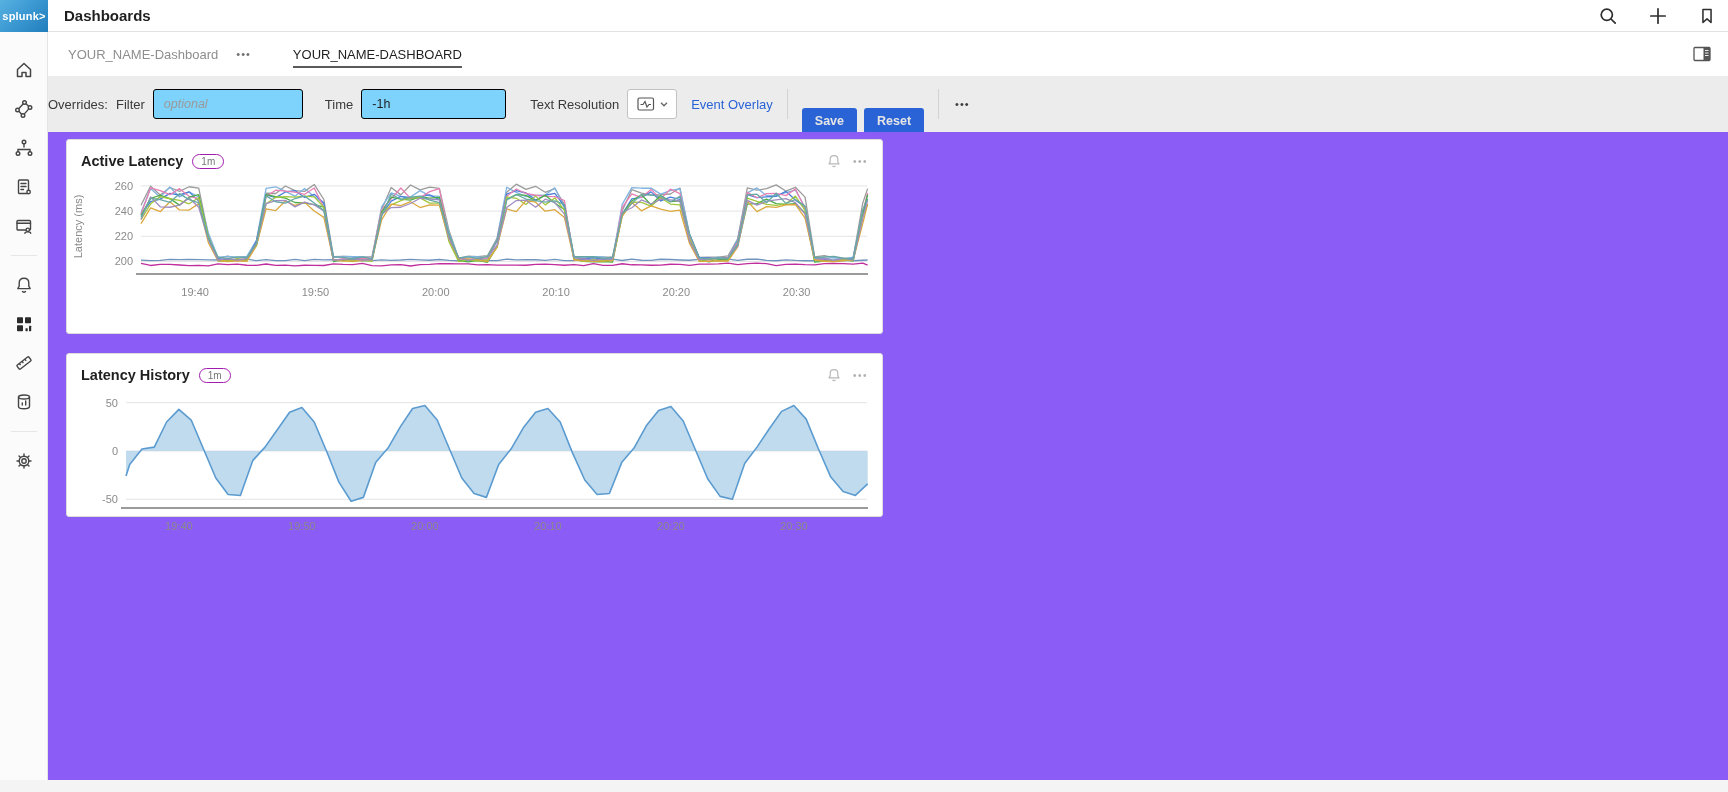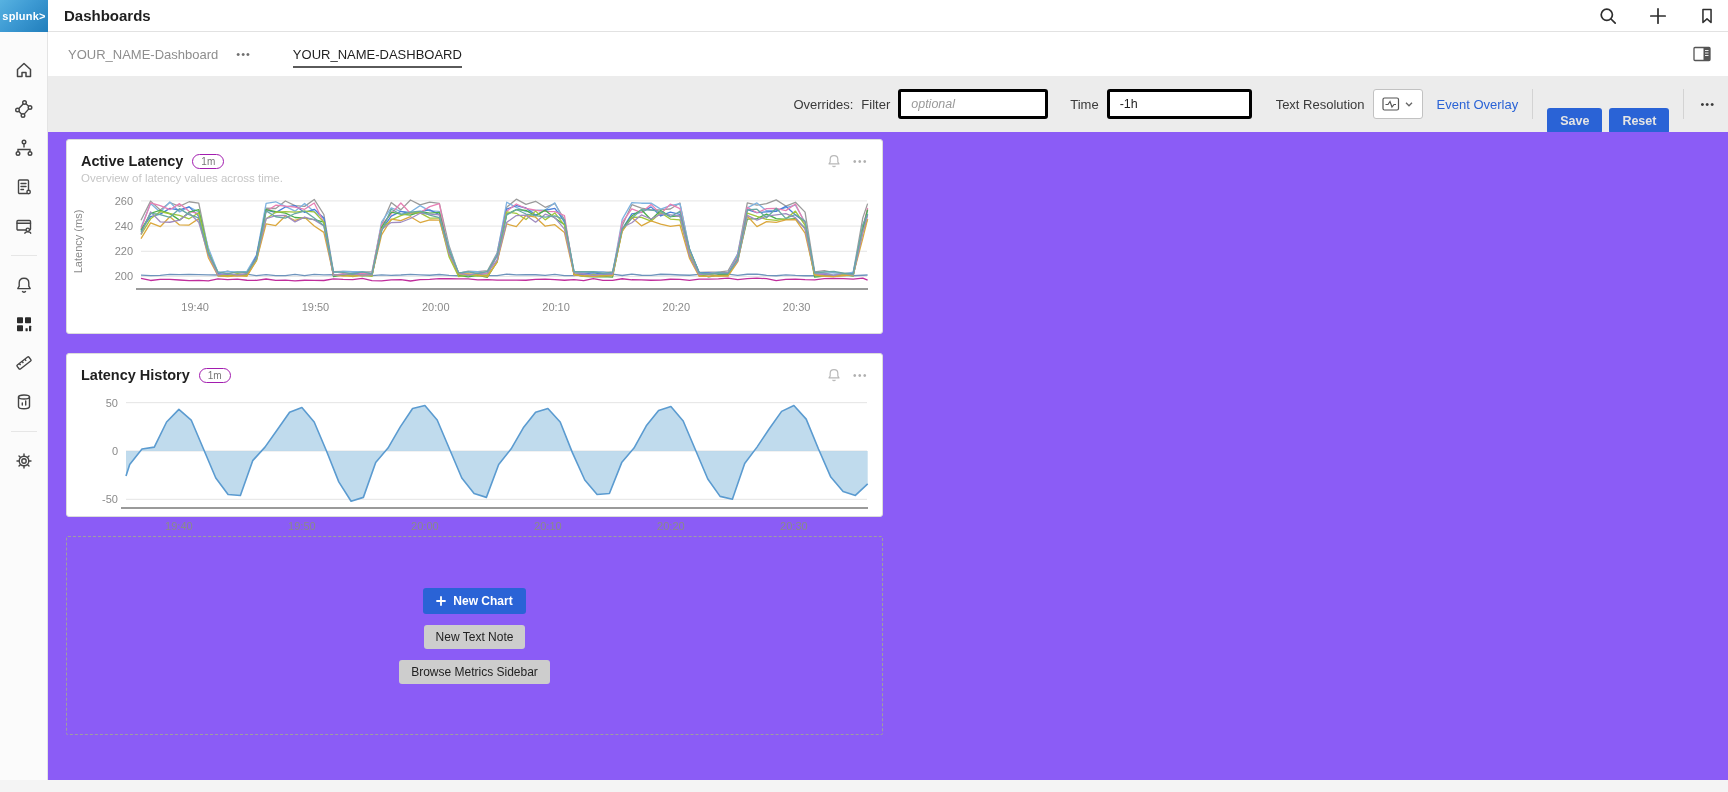--- a/index.html
+++ b/index.html
@@ -23,23 +23,23 @@
 
   .content { flex:1; display:flex; flex-direction:column; }
   .crumb-row { height:44px; background:#fff; display:flex; align-items:center; padding:0 16px 0 20px; }
   .crumb-group { font-size:13px; color:#8e8e8e; cursor:pointer; }
   .crumb-dots { font-size:11px; color:#6f6f6f; letter-spacing:1px; margin-left:18px; cursor:pointer; }
   .crumb-tab { font-size:13px; color:#1f1f1f; margin-left:42px; padding-bottom:4px;
     border-bottom:2px solid #5a5a5a; cursor:pointer; margin-top:6px; }
   .panel-ic { margin-left:auto; cursor:pointer; display:flex; }
 
   .toolbar { height:56px; background:#ececec; display:flex; align-items:center;
-    justify-content:flex-end; padding-right:13px; font-size:13px; color:#3a3a3a; }
+    justify-content:flex-start; padding-right:13px; font-size:13px; color:#3a3a3a; }
   .toolbar .lab { margin-right:8px; }
-  .toolbar input { height:30px; border:3px solid #000000; border-radius:3px; background:#ffffff;
+  .toolbar input { height:30px; border:1px solid #000000; border-radius:3px; background:#7dd3fc;
     font-size:12.5px; padding:0 10px; font-family:"Liberation Sans",sans-serif; color:#1f1f1f; }
   .toolbar input::placeholder { font-style:italic; color:#9a9a9a; }
   #filter-input { width:150px; margin-right:22px; }
   #time-input { width:145px; margin-right:24px; }
   .dd-btn { height:30px; width:50px; background:#fff; border:1px solid #c2c2c2; border-radius:3px;
     display:flex; align-items:center; justify-content:center; gap:5px; cursor:pointer; margin-right:14px; }
   .link { color:#2a63d6; cursor:pointer; }
   .v-div { width:1px; height:30px; background:#d3d3d3; margin:0 14px; }
   .btn-blue { background:#2a63d6; color:#e5e5e5; border:none; border-radius:3px; font-size:12.5px;
     font-weight:700; padding:6px 13px; cursor:pointer; font-family:"Liberation Sans",sans-serif;margin-top:34px; }
@@ -222,21 +222,20 @@
           <span class="card-title">Active Latency</span>
           <span class="badge">1m</span>
           <span class="card-actions">
             <svg width="16" height="16" viewBox="0 0 20 20" fill="none" stroke="#b8b8b8" stroke-width="1.5" stroke-linejoin="round" style="cursor:pointer">
                 <path d="M10 3.2 C7 3.2 5.2 5.3 5.2 8 V11.2 L3.8 13.6 H16.2 L14.8 11.2 V8 C14.8 5.3 13 3.2 10 3.2 Z"></path>
                 <path d="M8.3 16 a1.8 1.8 0 0 0 3.4 0"></path>
               </svg>
             <span class="card-dots">•••</span>
           </span>
         </div>
-        <div class="card-sub">Overview of latency values across time.</div>
         <svg id="chart1" class="chart-svg" width="815" height="138">
             <line x1="74" x2="800" y1="16.920529801324506" y2="16.920529801324506" stroke="#e4e4e4" stroke-width="1"></line>
             <text x="66" y="20.920529801324506" text-anchor="end">260</text>
             <line x1="74" x2="800" y1="42.086092715231786" y2="42.086092715231786" stroke="#e4e4e4" stroke-width="1"></line>
             <text x="66" y="46.086092715231786" text-anchor="end">240</text>
             <line x1="74" x2="800" y1="67.25165562913907" y2="67.25165562913907" stroke="#e4e4e4" stroke-width="1"></line>
             <text x="66" y="71.25165562913907" text-anchor="end">220</text>
             <line x1="74" x2="800" y1="92.41721854304636" y2="92.41721854304636" stroke="#e4e4e4" stroke-width="1"></line>
             <text x="66" y="96.41721854304636" text-anchor="end">200</text>
             <line x1="69" x2="801" y1="105" y2="105" stroke="#9a9a9a" stroke-width="2"></line>
@@ -285,26 +284,16 @@
             <text x="234.89" y="143" text-anchor="middle">19:50</text>
             <text x="357.89" y="143" text-anchor="middle">20:00</text>
             <text x="480.89" y="143" text-anchor="middle">20:10</text>
             <text x="603.89" y="143" text-anchor="middle">20:20</text>
             <text x="726.89" y="143" text-anchor="middle">20:30</text>
             <path d="M59 63.983193277310924 L59 89.10924369747899 L62.68999999999996 77.51260504201682 L74.98999999999997 62.05042016806723 L87.28999999999996 60.11764705882353 L99.58999999999997 34.991596638655466 L111.88999999999996 22.42857142857143 L124.18999999999997 33.05882352941177 L136.48999999999995 62.05042016806723 L148.78999999999996 91.04201680672269 L161.08999999999997 107.47058823529412 L173.39 108.43697478991596 L185.68999999999997 73.64705882352942 L197.98999999999998 60.11764705882353 L210.28999999999996 42.72268907563026 L222.58999999999997 25.327731092436977 L234.89 20.495798319327733 L247.18999999999997 34.991596638655466 L259.49 63.983193277310924 L271.78999999999996 94.90756302521008 L284.09 114.23529411764706 L296.39 110.36974789915966 L308.68999999999994 75.57983193277312 L320.98999999999995 61.08403361344538 L333.28999999999996 39.82352941176471 L345.59 21.46218487394958 L357.89 18.563025210084035 L370.19 33.05882352941177 L382.49 62.05042016806723 L394.78999999999996 91.04201680672269 L407.09 106.50420168067227 L419.39 110.36974789915966 L431.69 77.51260504201682 L443.99 62.05042016806723 L456.28999999999996 40.78991596638656 L468.59 25.327731092436977 L480.89 21.46218487394958 L493.19 34.991596638655466 L505.49 65.91596638655463 L517.79 92.97478991596638 L530.0899999999999 107.47058823529412 L542.39 106.50420168067227 L554.69 75.57983193277312 L566.99 61.08403361344538 L579.29 38.85714285714286 L591.59 23.39495798319328 L603.89 19.529411764705884 L616.1899999999999 34.02521008403362 L628.49 63.016806722689076 L640.79 92.00840336134453 L653.09 109.40336134453781 L665.39 112.30252100840336 L677.69 76.54621848739495 L689.99 60.11764705882353 L702.29 41.75630252100841 L714.59 24.36134453781513 L726.89 18.563025210084035 L739.19 32.09243697478992 L751.49 62.05042016806723 L763.79 90.07563025210084 L776.09 104.57142857142857 L788.39 108.43697478991596 L800.69 96.84033613445378 L800.69 63.983193277310924 Z" fill="#b5d5ea" fill-opacity="0.85" stroke="none"></path>
             <polyline points="59,89.10924369747899 62.68999999999996,77.51260504201682 74.98999999999997,62.05042016806723 87.28999999999996,60.11764705882353 99.58999999999997,34.991596638655466 111.88999999999996,22.42857142857143 124.18999999999997,33.05882352941177 136.48999999999995,62.05042016806723 148.78999999999996,91.04201680672269 161.08999999999997,107.47058823529412 173.39,108.43697478991596 185.68999999999997,73.64705882352942 197.98999999999998,60.11764705882353 210.28999999999996,42.72268907563026 222.58999999999997,25.327731092436977 234.89,20.495798319327733 247.18999999999997,34.991596638655466 259.49,63.983193277310924 271.78999999999996,94.90756302521008 284.09,114.23529411764706 296.39,110.36974789915966 308.68999999999994,75.57983193277312 320.98999999999995,61.08403361344538 333.28999999999996,39.82352941176471 345.59,21.46218487394958 357.89,18.563025210084035 370.19,33.05882352941177 382.49,62.05042016806723 394.78999999999996,91.04201680672269 407.09,106.50420168067227 419.39,110.36974789915966 431.69,77.51260504201682 443.99,62.05042016806723 456.28999999999996,40.78991596638656 468.59,25.327731092436977 480.89,21.46218487394958 493.19,34.991596638655466 505.49,65.91596638655463 517.79,92.97478991596638 530.0899999999999,107.47058823529412 542.39,106.50420168067227 554.69,75.57983193277312 566.99,61.08403361344538 579.29,38.85714285714286 591.59,23.39495798319328 603.89,19.529411764705884 616.1899999999999,34.02521008403362 628.49,63.016806722689076 640.79,92.00840336134453 653.09,109.40336134453781 665.39,112.30252100840336 677.69,76.54621848739495 689.99,60.11764705882353 702.29,41.75630252100841 714.59,24.36134453781513 726.89,18.563025210084035 739.19,32.09243697478992 751.49,62.05042016806723 763.79,90.07563025210084 776.09,104.57142857142857 788.39,108.43697478991596 800.69,96.84033613445378" fill="none" stroke="#5b9bd0" stroke-width="1.6" stroke-linejoin="round"></polyline>
           </svg>
       </div>
 
-      <div class="dashed-box">
-        <button class="btn-new-chart">
-          <svg width="10" height="10" viewBox="0 0 10 10" fill="none" stroke="#fff" stroke-width="1.8" stroke-linecap="round">
-              <path d="M5 1 V9 M1 5 H9"></path>
-            </svg>
-          <span>New Chart</span>
-        </button>
-        <button class="btn-gray">New Text Note</button>
-        <button class="btn-gray">Browse Metrics Sidebar</button>
-      </div>
 
     </div>
   </main>
 </div>
 
 </body></html>

